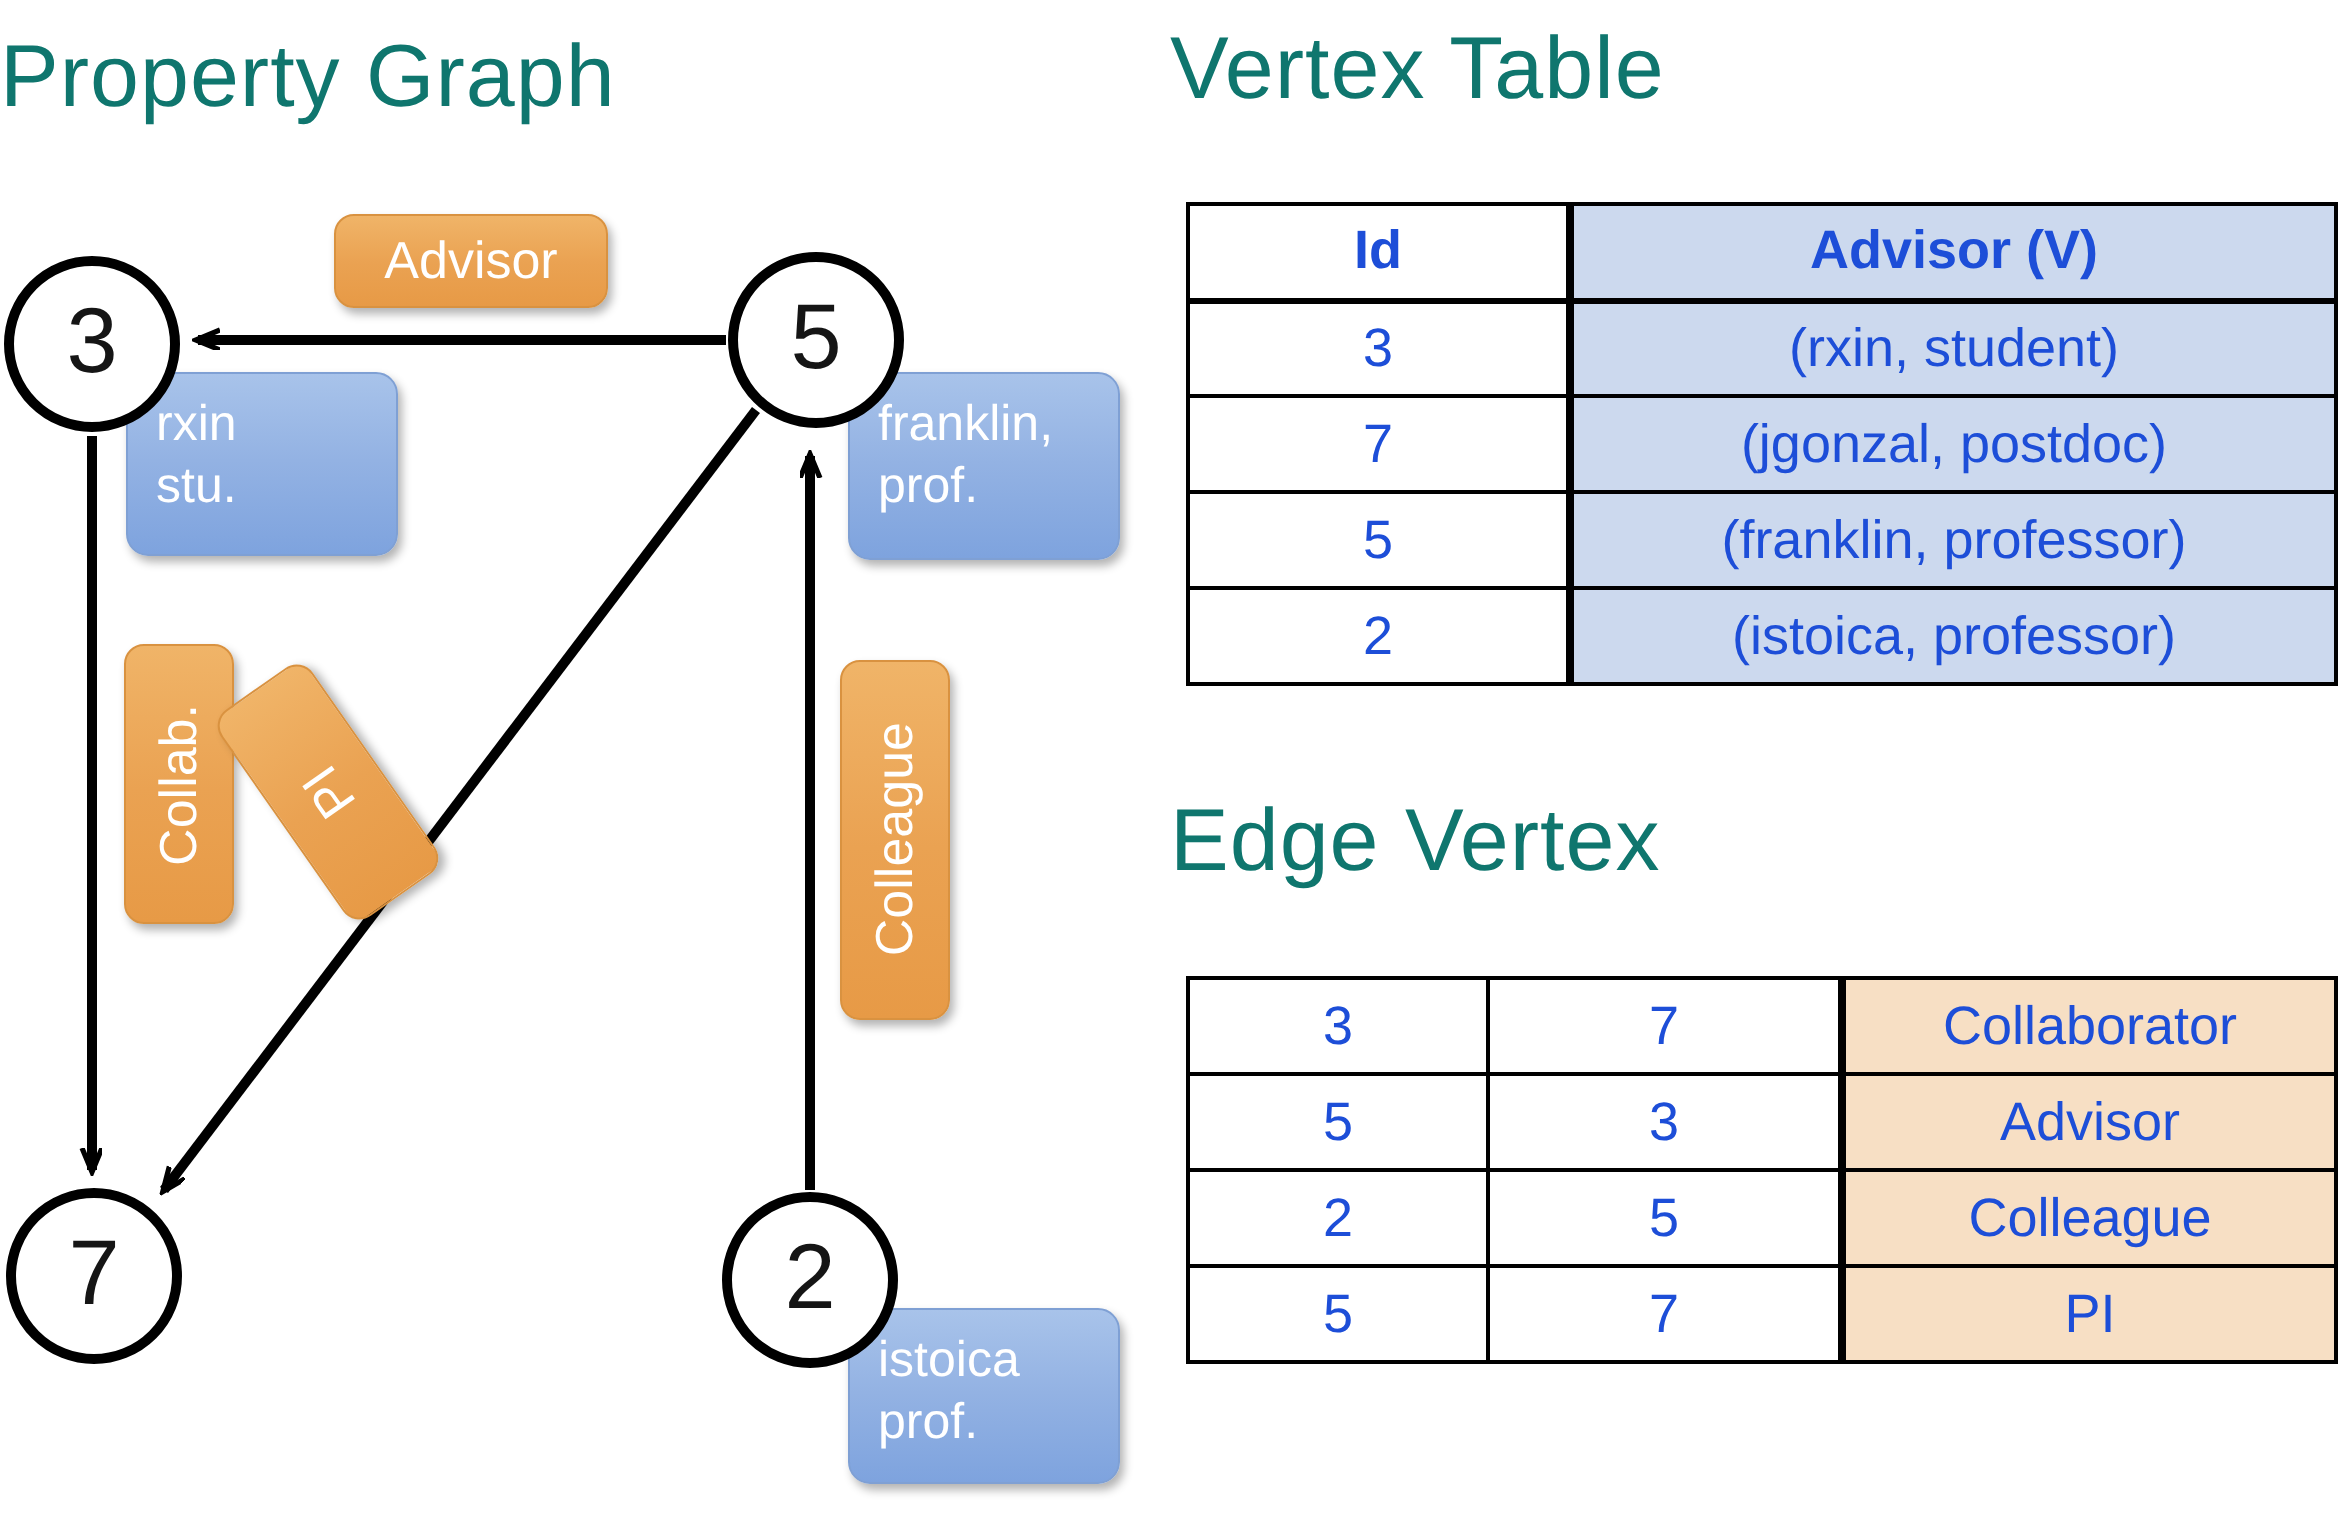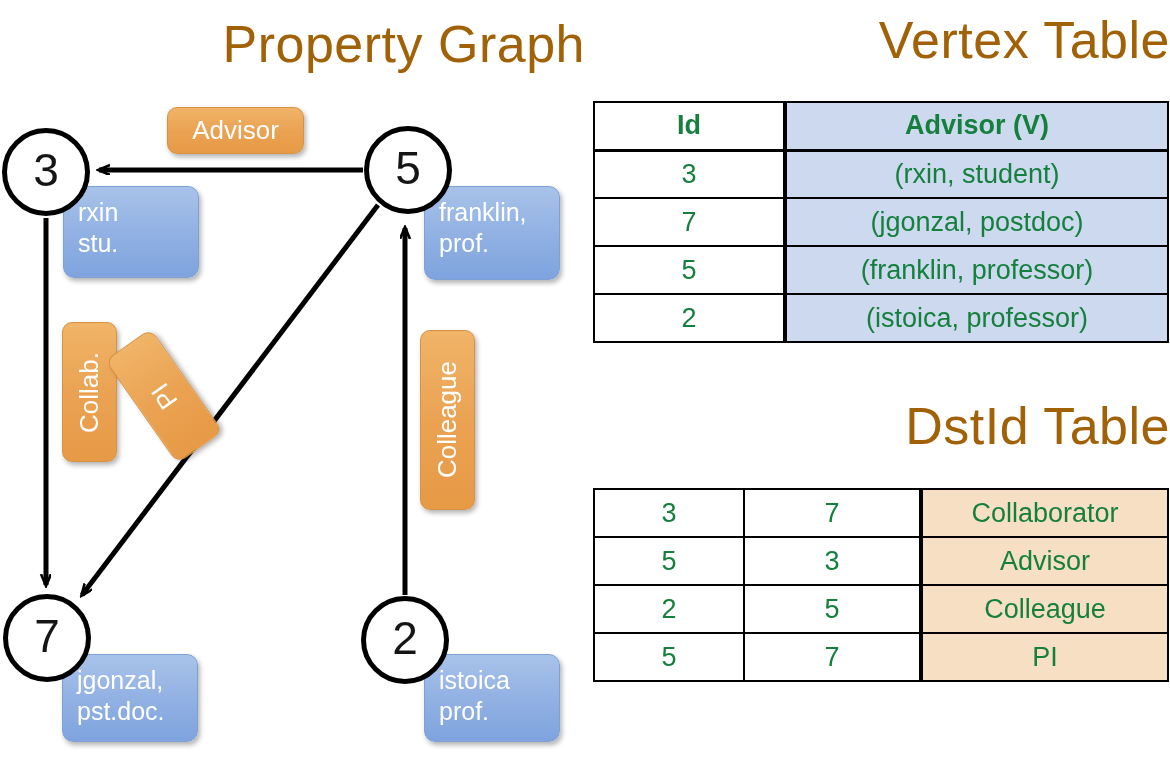--- a/index.html
+++ b/index.html
@@ -14,25 +14,25 @@
     overflow: hidden;
     font-family: "Liberation Sans", sans-serif;
     color: #000;
   }
 
   
   .section-title {
     position: absolute;
     font-family: "Liberation Sans", sans-serif;
     font-weight: 300;
-    font-size: 52px;
+    font-size: 44px;
     letter-spacing: 0.5px;
-    color: #a16207;
+    color: #0f766e;
     white-space: nowrap;
-    text-align: right;
+    text-align: left;
   }
   #title-property-graph { left: 0px;   top: 14px;  width: 585px; }
   #title-vertex-table   { left: 585px; top: 10px;  width: 585px; }
   #title-edge-table     { left: 585px; top: 396px; width: 585px; }
 
   
   #graph-panel {
     position: absolute;
     left: 0; top: 0;
     width: 585px; height: 760px;
@@ -141,21 +141,21 @@
     position: absolute;
     border-collapse: collapse;
     table-layout: fixed;
     font-family: "Liberation Sans", sans-serif;
   }
   .data-table td, .data-table th {
     border: 2px solid #000;
     text-align: center;
     font-weight: 300;
     font-size: 27px;
-    color: #15803d;
+    color: #1d4ed8;
     height: 48px;
     padding: 0 4px;
     background: #ffffff;
     box-sizing: border-box;
     white-space: nowrap;
     overflow: hidden;
   }
   .data-table .hdr {
     font-weight: bold;
     font-size: 27px;
@@ -175,21 +175,21 @@
   #edge-table .col-dst  { width: 177px; }
   #edge-table .col-prop { width: 247px; background: #f7dfc4; border-left-width: 4px; }
 </style>
 </head>
 <body>
 
 <div class="section-title" id="title-property-graph">Property Graph</div>
 
 <div class="section-title" id="title-vertex-table">Vertex Table</div>
 
-<div class="section-title" id="title-edge-table">DstId Table</div>
+<div class="section-title" id="title-edge-table">Edge Vertex</div>
 
 <div id="graph-panel">
 
   <svg id="graph-svg" viewBox="0 0 585 760">
     <defs>
       <marker id="arrowhead" markerWidth="14" markerHeight="14" refX="11" refY="5" orient="auto" markerUnits="userSpaceOnUse">
         <path d="M0,0 L12,5 L0,10" fill="none" stroke="#000" stroke-width="2.6" stroke-linecap="butt" stroke-linejoin="miter"></path>
       </marker>
     </defs>
 
@@ -217,22 +217,20 @@
   <div class="edge-label" id="edge-label-colleague">
     <span class="vtext">Colleague</span>
   </div>
 
   <div class="prop-box" id="prop-3">rxin
 stu.</div>
 
   <div class="prop-box" id="prop-5">franklin,
 prof.</div>
 
-  <div class="prop-box" id="prop-7">jgonzal,
-pst.doc.</div>
 
   <div class="prop-box" id="prop-2">istoica
 prof.</div>
 
   <div class="vertex-node" id="node-3">
     <span class="vid">3</span>
   </div>
   <div class="vertex-node" id="node-5">
     <span class="vid">5</span>
   </div>

